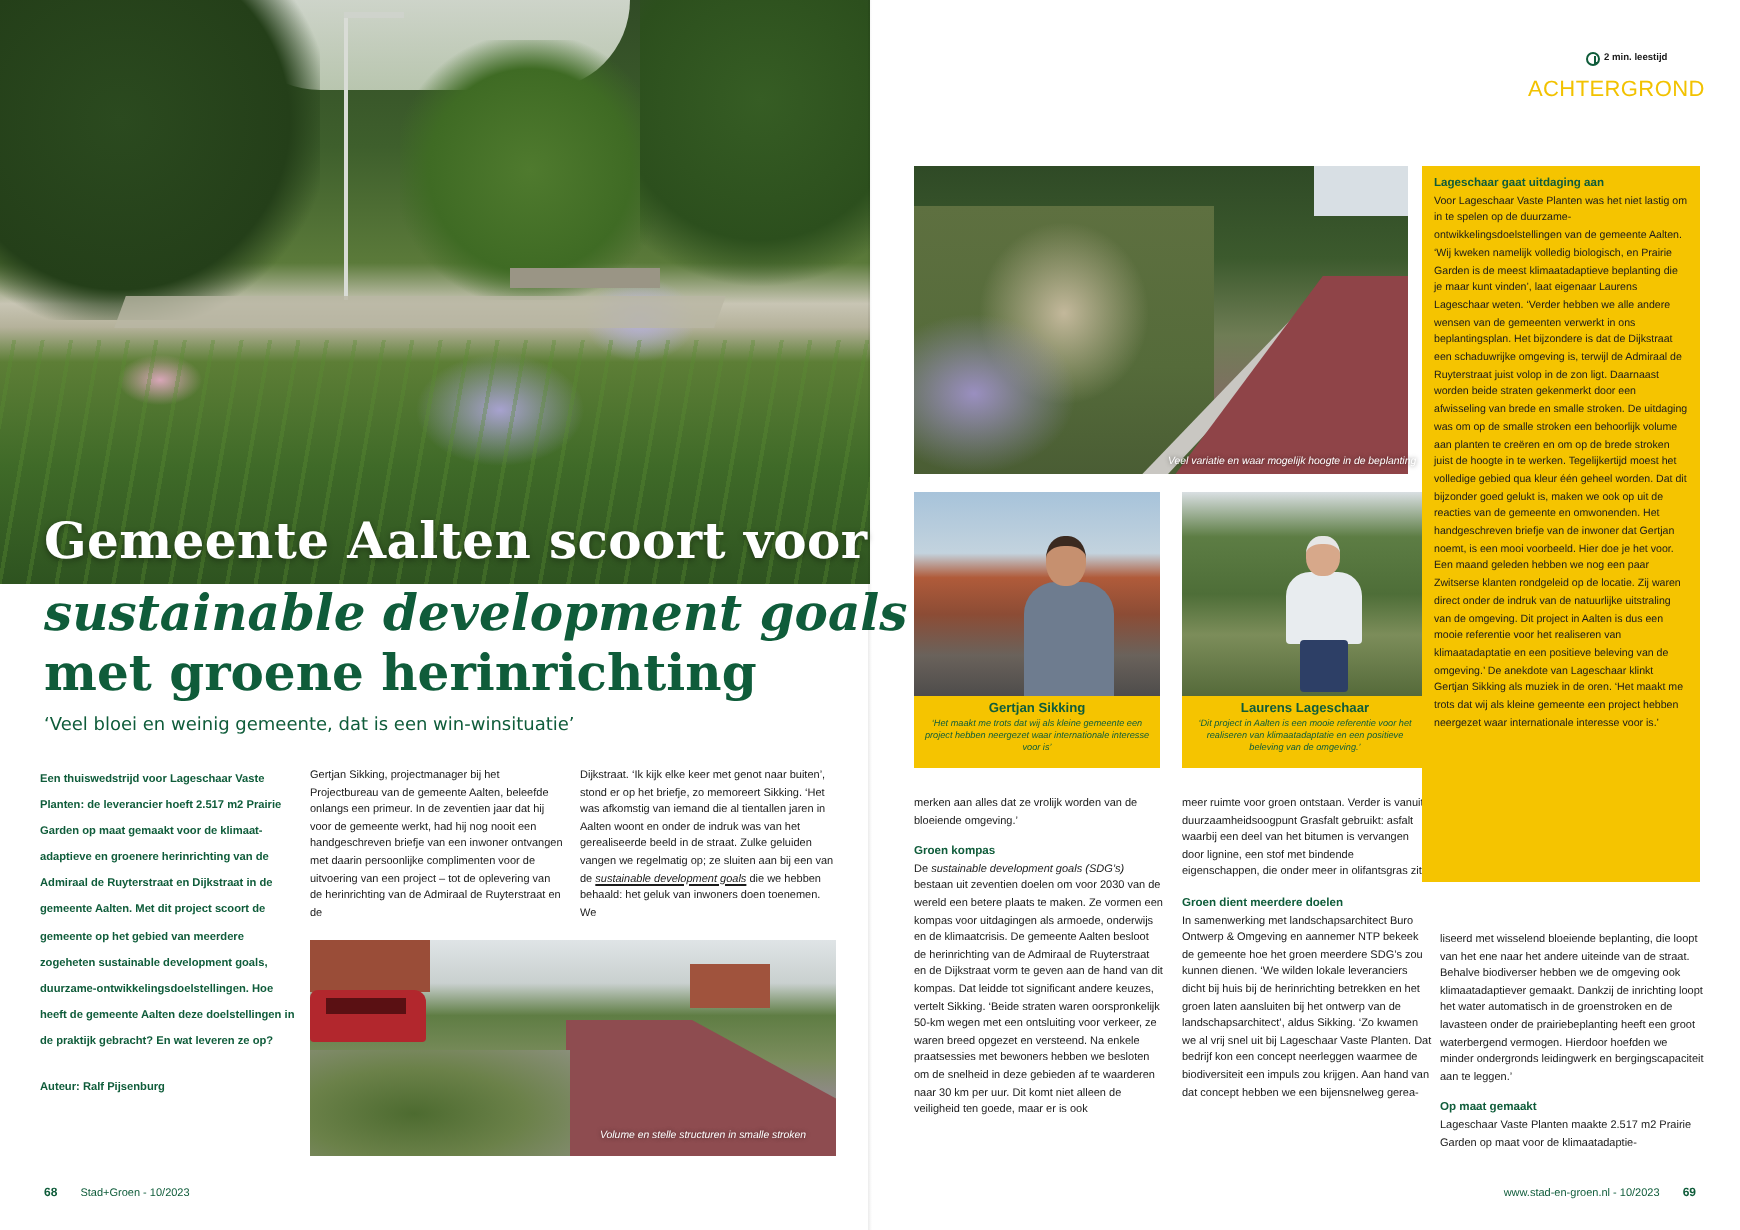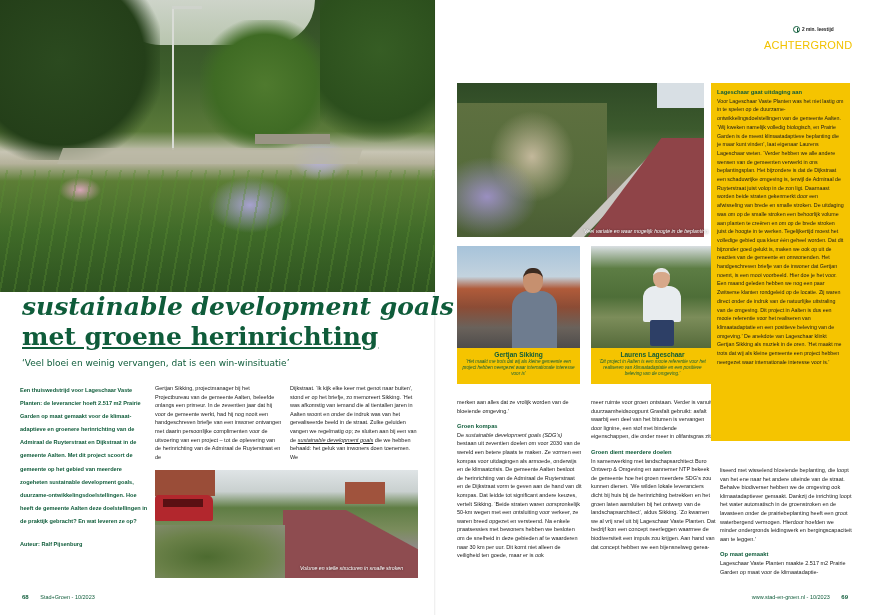--- a/index.html
+++ b/index.html
@@ -23,21 +23,21 @@
   .hero .tree3 { position: absolute; left: 320px; top: 0; width: 115px; height: 150px; background: radial-gradient(circle at 60px 50px, #365d24 0%, #2c4f1d 60%, rgba(44,79,29,0) 80%); }
   .hero .pole { position: absolute; left: 172px; top: 8px; width: 2px; height: 142px; background: #d9dcd6; }
   .hero .lamp { position: absolute; left: 172px; top: 6px; width: 30px; height: 3px; background: #cfd3cc; }
   .hero .path { position: absolute; left: 60px; top: 148px; width: 300px; height: 16px; background: #b9b6a4; transform: skewX(-20deg); opacity: .8; }
   .hero .wall { position: absolute; left: 255px; top: 134px; width: 75px; height: 10px; background: #9a9585; }
   .hero .grass { position: absolute; left: 0; top: 170px; width: 435px; height: 122px;
     background: repeating-linear-gradient(100deg, rgba(70,120,40,0.0) 0 6px, rgba(90,140,50,0.35) 6px 8px, rgba(40,80,25,0.0) 8px 14px); }
   .headline-overlay { position: absolute; left: 22px; top: 256px; font-family: "DejaVu Serif", serif; font-weight: bold; font-size: 25px; color: #ffffff; letter-spacing: 0.2px; text-shadow: 0 1px 3px rgba(0,0,0,0.4); white-space: nowrap; }
 
   .headline-2 { position: absolute; left: 22px; top: 292px; font-family: "DejaVu Serif", serif; font-weight: bold; font-style: italic; font-size: 25px; color: #0f5c3a; white-space: nowrap; }
-  .headline-3 { position: absolute; left: 22px; top: 322px; font-family: "DejaVu Serif", serif; font-weight: bold; font-size: 25px; color: #0f5c3a; white-space: nowrap; text-decoration: underline; }
+  .headline-3 { position: absolute; left: 22px; top: 322px; font-family: "DejaVu Serif", serif; font-weight: bold; font-size: 25px; color: #0f5c3a; white-space: nowrap; }
   .subhead { position: absolute; left: 22px; top: 358px; font-family: "DejaVu Sans", sans-serif; font-size: 9px; color: #0f5c3a; white-space: nowrap; }
 
   .intro { position: absolute; left: 20px; top: 384px; width: 128px; font-size: 5.6px; font-weight: bold; color: #0f5c3a; line-height: 13.1px; }
   .intro .author { display: block; margin-top: 10px; }
   .col { position: absolute; font-size: 5.5px; line-height: 8.6px; color: #1a1a1a; }
   .col em { font-style: italic; text-decoration: underline; }
   .col-l2 { left: 155px; top: 384px; width: 127px; }
   .col-l3 { left: 290px; top: 384px; width: 127px; }
 
   
@@ -105,23 +105,24 @@
       <div class="sky"></div>
       <div class="tree1"></div>
       <div class="tree2"></div>
       <div class="tree3"></div>
       <div class="pole"></div>
       <div class="lamp"></div>
       <div class="path"></div>
       <div class="wall"></div>
       <div class="grass"></div>
     </div>
+    <h1 class="headline-overlay">Gemeente Aalten scoort voor</h1>
     <div class="headline-2">sustainable development goals</div>
     <div class="headline-3">met groene herinrichting</div>
-    <div class="subhead">‘Veel bloei en weinig vervangen, dat is een win-winsituatie’</div>
+    <div class="subhead">‘Veel bloei en weinig gemeente, dat is een win-winsituatie’</div>
 
     <div class="intro">
       <span>Een thuiswedstrijd voor Lageschaar Vaste Planten: de leverancier hoeft 2.517 m2 Prairie Garden op maat gemaakt voor de klimaat-adaptieve en groenere herinrichting van de Admiraal de Ruyterstraat en Dijkstraat in de gemeente Aalten. Met dit project scoort de gemeente op het gebied van meerdere zogeheten sustainable development goals, duurzame-ontwikkelingsdoelstellingen. Hoe heeft de gemeente Aalten deze doelstellingen in de praktijk gebracht? En wat leveren ze op?</span>
       <span class="author">Auteur: Ralf Pijsenburg</span>
     </div>
 
     <div class="col col-l2">Gertjan Sikking, projectmanager bij het Projectbureau van de gemeente Aalten, beleefde onlangs een primeur. In de zeventien jaar dat hij voor de gemeente werkt, had hij nog nooit een handgeschreven briefje van een inwoner ontvangen met daarin persoonlijke complimenten voor de uitvoering van een project – tot de oplevering van de herinrichting van de Admiraal de Ruyterstraat en de</div>
     <div class="col col-l3">
       <span>Dijkstraat. ‘Ik kijk elke keer met genot naar buiten’, stond er op het briefje, zo memoreert Sikking. ‘Het was afkomstig van iemand die al tientallen jaren in Aalten woont en onder de indruk was van het gerealiseerde beeld in de straat. Zulke geluiden vangen we regelmatig op; ze sluiten aan bij een van de </span><em>sustainable development goals</em><span> die we hebben behaald: het geluk van inwoners doen toenemen. We</span>
     </div>

